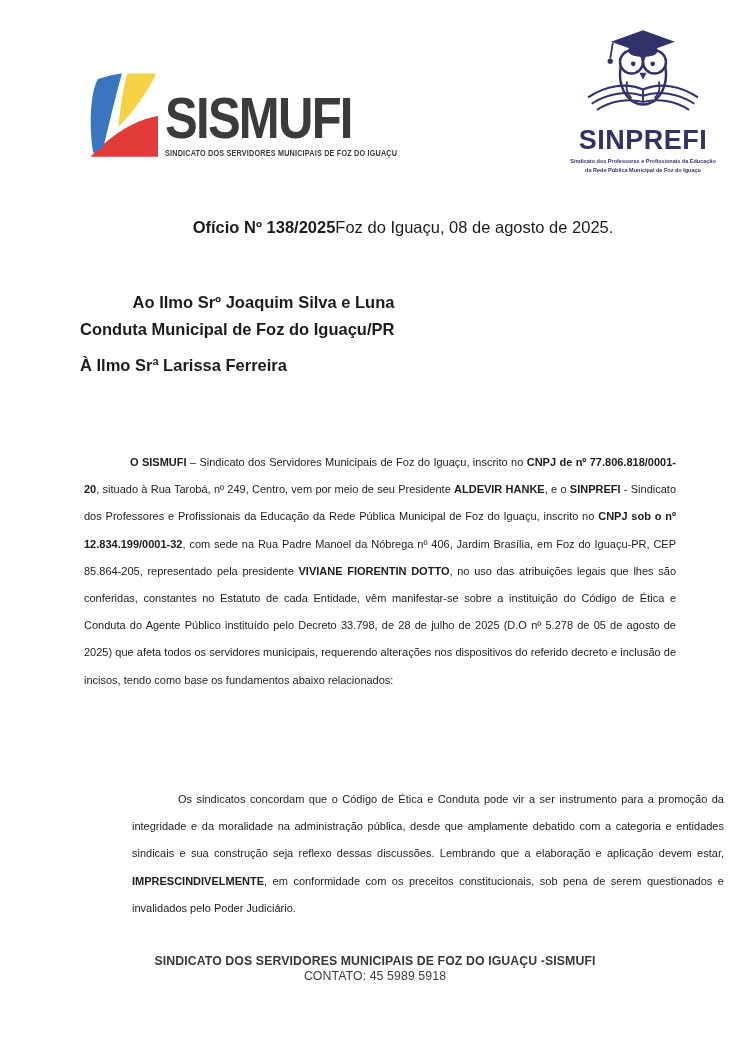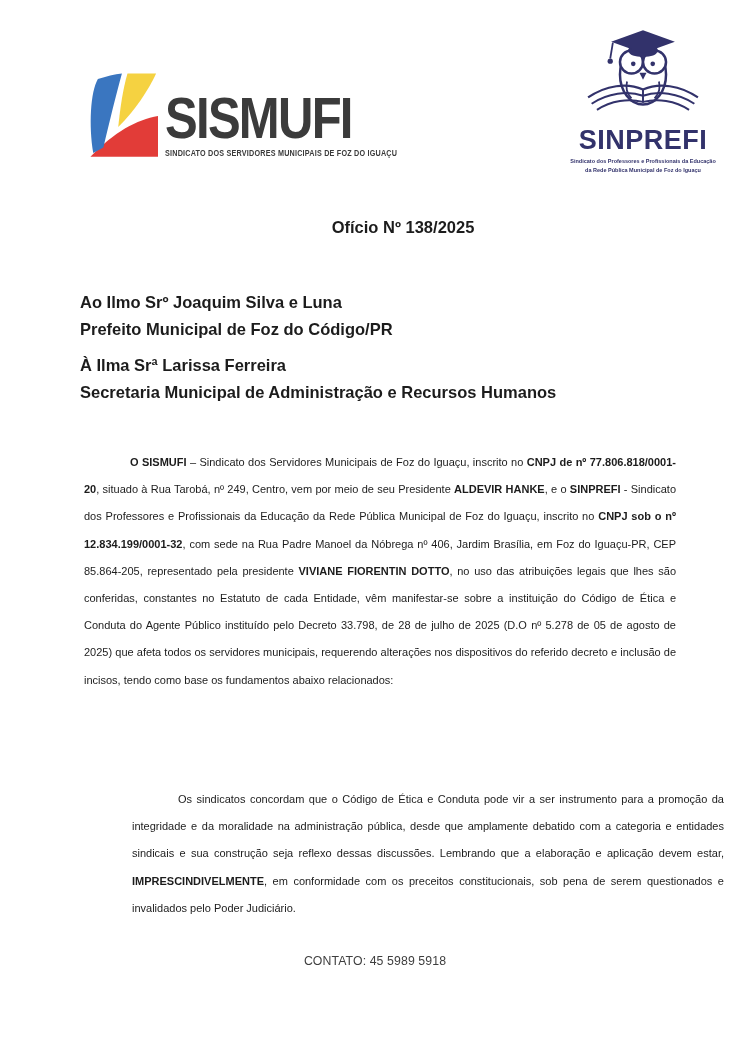--- a/index.html
+++ b/index.html
@@ -35,21 +35,21 @@
   .meta-row {
     position:absolute; left:80px; top:218px; width:592px;
     display:flex; justify-content:center; align-items:baseline;
     font-size:16.5px;
     margin-left:27px;
   }
   .oficio-number { font-weight:700; }
 
   
   .addr { position:absolute; left:80px; font-weight:700; font-size:16.5px; line-height:27px; }
-  .addr-1 { top:289px; }
+  .addr-1 { top:289px;text-align:right; }
   .addr-2 { top:352px; }
 
   
   .para {
     position:absolute; left:84px; width:592px;
     font-size:11px; line-height:27.2px;
     text-align:justify; text-indent:46px;
   }
   .para-1 { top:449px; }
   .para-2 { top:786px;margin-left:48px; }
@@ -104,32 +104,33 @@
     </span>
     <div class="sinprefi-wordmark">SINPREFI</div>
     <div class="sinprefi-tagline">
       <div>Sindicato dos Professores e Profissionais da Educação</div>
       <div>da Rede Pública Municipal de Foz do Iguaçu</div>
     </div>
   </div>
 
   <div class="meta-row">
     <span class="oficio-number">Ofício Nº 138/2025</span>
+    <span class="city-date">Foz do Iguaçu, 08 de agosto de 2025.</span>
   </div>
 
   <div class="addr addr-1">
     <div>Ao Ilmo Srº Joaquim Silva e Luna</div>
-    <div>Prefeito Municipal de Foz do Código/PR</div>
+    <div>Conduta Municipal de Foz do Iguaçu/PR</div>
   </div>
 
   <div class="addr addr-2">
-    <div>À Ilma Srª Larissa Ferreira</div>
-    <div>Secretaria Municipal de Administração e Recursos Humanos</div>
+    <div>À Ilmo Srª Larissa Ferreira</div>
   </div>
 
   <p class="para para-1"><b>O SISMUFI</b><span> – Sindicato dos Servidores Municipais de Foz do Iguaçu, inscrito no </span><b>CNPJ de nº 77.806.818/0001-20</b><span>, situado à Rua Tarobá, nº 249, Centro, vem por meio de seu Presidente </span><b>ALDEVIR HANKE</b><span>, e o </span><b>SINPREFI</b><span> - Sindicato dos Professores e Profissionais da Educação da Rede Pública Municipal de Foz do Iguaçu, inscrito no </span><b>CNPJ sob o nº 12.834.199/0001-32</b><span>, com sede na Rua Padre Manoel da Nóbrega nº 406, Jardim Brasília, em Foz do Iguaçu-PR, CEP 85.864-205, representado pela presidente </span><b>VIVIANE FIORENTIN DOTTO</b><span>, no uso das atribuições legais que lhes são conferidas, constantes no Estatuto de cada Entidade, vêm manifestar-se sobre a instituição do Código de Ética e Conduta do Agente Público instituído pelo Decreto 33.798, de 28 de julho de 2025 (D.O nº 5.278 de 05 de agosto de 2025) que afeta todos os servidores municipais, requerendo alterações nos dispositivos do referido decreto e inclusão de incisos, tendo como base os fundamentos abaixo relacionados:</span></p>
   <p class="para para-2"><span>Os sindicatos concordam que o Código de Ética e Conduta pode vir a ser instrumento para a promoção da integridade e da moralidade na administração pública, desde que amplamente debatido com a categoria e entidades sindicais e sua construção seja reflexo dessas discussões. Lembrando que a elaboração e aplicação devem estar, </span><b>IMPRESCINDIVELMENTE</b><span>, em conformidade com os preceitos constitucionais, sob pena de serem questionados e invalidados pelo Poder Judiciário.</span></p>
 
   <div class="doc-footer">
+    <div class="f-bold">SINDICATO DOS SERVIDORES MUNICIPAIS DE FOZ DO IGUAÇU -SISMUFI</div>
     <div>CONTATO: 45 5989 5918</div>
   </div>
 
 </div>
 
 </body></html>

